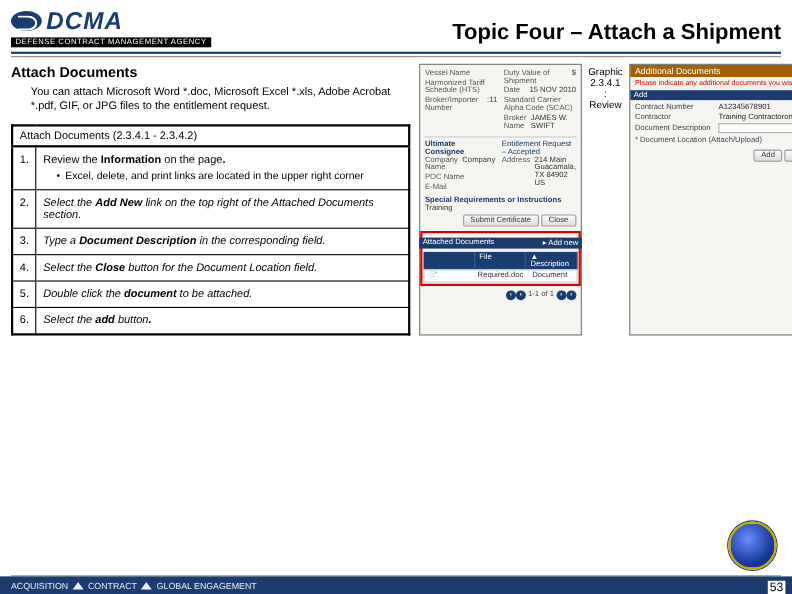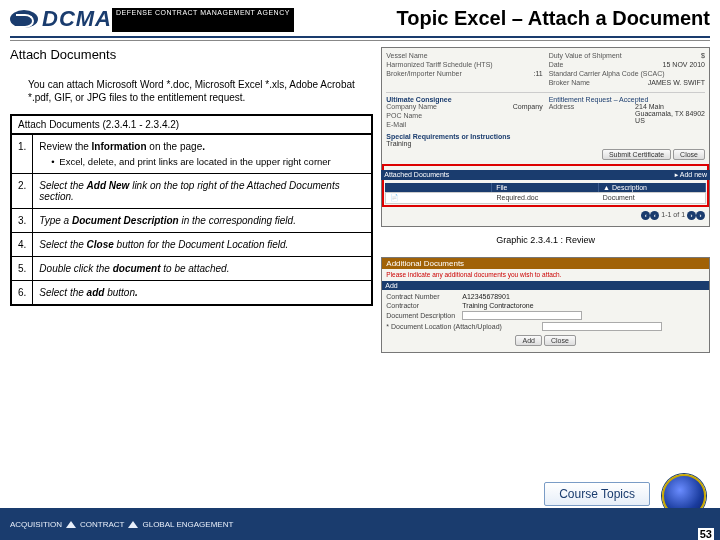--- a/index.html
+++ b/index.html
@@ -1,34 +1,34 @@
 <!DOCTYPE html>
 <html><head>
 <meta charset="utf-8">
 <style>
   * { box-sizing: border-box; margin: 0; padding: 0; }
   body { font-family: Arial, sans-serif; width: 720px; height: 540px; position: relative; background: #fff; color: #000; overflow: hidden; }
   .page { width: 720px; height: 540px; position: relative; }
 
   .header { display: flex; align-items: flex-end; padding: 6px 10px 0 10px; }
-  .logo-block { display: flex; flex-direction: row; }
+  .logo-block { display: flex; flex-direction: column; }
   .logo-top { display: flex; align-items: center; gap: 4px; }
   .logo-icon { width: 28px; height: 18px; background: #1a3c6e; border-radius: 50% 50% 50% 50%; position: relative; }
   .logo-icon::after { content: ""; position: absolute; left: 6px; top: 4px; width: 16px; height: 10px; border: 2px solid #fff; border-left: none; border-radius: 0 50% 50% 0; }
   .logo-text { font-weight: 900; font-size: 22px; color: #1a3c6e; letter-spacing: 1px; font-style: italic; }
   .logo-sub { background: #000; color: #fff; font-size: 7px; letter-spacing: 0.5px; padding: 1px 4px; text-align: center; margin-top: 2px; }
   .topic-title { flex: 1; text-align: right; font-size: 20px; font-weight: bold; padding-bottom: 2px; }
   .hr1 { height: 2px; background: #1a3c6e; margin: 4px 10px 0 10px; }
   .hr2 { height: 1px; background: #888; margin: 2px 10px 0 10px; }
 
   .content { display: flex; padding: 6px 10px 0 10px; gap: 8px; }
   .left { flex: 1.05; min-width: 0; }
-  .right { flex: 0.95; min-width: 0; display: flex; flex-direction: column; gap: 6px; }
-
-  .section-title { font-size: 13px; font-weight: normal; margin-bottom: 16px; }
+  .right { flex: 0.95; min-width: 0; display: flex; flex-direction: row; gap: 6px; }
+
+  .section-title { font-size: 13px; font-weight: bold; margin-bottom: 4px; }
   .intro { font-size: 10px; line-height: 1.3; margin-bottom: 10px; margin-left: 18px; }
 
   .steps-table { border: 2px solid #000; width: 100%; border-collapse: collapse; }
   .steps-table th { border-bottom: 2px solid #000; font-size: 10px; text-align: left; padding: 3px 6px; font-weight: normal; margin-top: 48px; }
   .steps-table td { border-top: 1px solid #000; font-size: 10px; padding: 6px 6px; vertical-align: top; }
   .steps-table td.num { width: 18px; border-right: 1px solid #000; text-align: left; }
   .steps-table .sub { padding-left: 12px; font-size: 9.5px; margin-top: 4px; }
   .steps-table .sub .bullet { display: inline-block; width: 8px; }
 
   .screenshot { border: 1px solid #777; background: #f4f4f0; font-size: 7px; padding: 4px; color: #333; position: relative; }
@@ -43,22 +43,22 @@
   .ss-table-row { background: #fff; display: flex; font-size: 7px; border: 1px solid #ccc; }
   .ss-table-row span { flex: 1; padding: 1px 4px; }
   .pager { text-align: right; font-size: 7px; padding: 2px 0; color: #444; }
   .pager b { background: #1a3c6e; color: #fff; border-radius: 50%; width: 9px; height: 9px; display: inline-block; text-align: center; line-height: 9px; font-size: 6px; }
 
   .graphic-cap { font-size: 9px; margin: 2px 0 6px 0; }
 
   .course-btn { position: absolute; right: 70px; bottom: 34px; background: linear-gradient(#fff,#e6eef8); border: 1px solid #7a9cc6; color: #1a3c6e; font-size: 12px; padding: 4px 14px; border-radius: 2px; cursor: pointer; }
   .seal { position: absolute; right: 14px; bottom: 22px; width: 44px; height: 44px; border-radius: 50%; background: radial-gradient(circle at 40% 35%, #6a8cff 0%, #1a3c9e 60%, #0a1c5e 100%); border: 2px solid #c9a800; box-shadow: 0 0 0 1px #1a3c6e; }
 
-  .footer { position: absolute; bottom: 0; left: 0; right: 0; background: #1a3c6e; color: #e8effa; font-size: 8px; display: flex; align-items: center; gap: 1px; padding: 2px 10px; height: 32px; }
-  .footer .pgnum { position: absolute; right: 6px; bottom: 0; color: #000; background: #fff; font-size: 11px; padding: 0 2px; font-weight: bold; }
+  .footer { position: absolute; bottom: 0; left: 0; right: 0; background: #1a3c6e; color: #e8effa; font-size: 8px; display: flex; align-items: center; gap: 1px; padding: 2px 10px; height: 16px; }
+  .footer .pgnum { position: absolute; right: 6px; bottom: 0; color: #000; background: #fff; font-size: 11px; padding: 0 2px; }
   .footer .tri { width: 0; height: 0; border-left: 5px solid transparent; border-right: 5px solid transparent; border-bottom: 7px solid #e8effa; display: inline-block; vertical-align: middle; margin: 0 3px; }
   .footer-sep { position: absolute; bottom: 16px; left: 10px; right: 10px; height: 1px; background: #888; }
 
   
   .ss2-title { background: #a16207; color: #fff; font-size: 8px; padding: 1px 4px; margin: -4px -4px 2px -4px; }
   .ss2-info { color: #c00; font-size: 6.5px; margin-bottom: 3px; }
   .ss2-fields .row2 { display: flex; gap: 6px; font-size: 7px; margin-bottom: 2px; align-items: center; }
   .ss2-fields .lbl { width: 70px; color: #444; }
   .ss2-fields .val { flex: 1; color: #222; }
   .ss2-fields input { border: 1px solid #aaa; height: 9px; width: 120px; font-size: 7px; }
@@ -68,21 +68,21 @@
 <div class="page">
 
 <div class="header">
   <div class="logo-block">
     <div class="logo-top">
       <span class="logo-icon"></span>
       <span class="logo-text">DCMA</span>
     </div>
     <div class="logo-sub">DEFENSE CONTRACT MANAGEMENT AGENCY</div>
   </div>
-  <div class="topic-title">Topic Excel – Attach a Document</div>
+  <div class="topic-title">Topic Four – Attach a Shipment</div>
 </div>
 <div class="hr1"></div>
 <div class="hr2"></div>
 
 <div class="content">
   <div class="left">
     <div class="section-title">Attach Documents</div>
     <div class="intro">You can attach Microsoft Word *.doc, Microsoft Excel *.xls, Adobe Acrobat *.pdf, GIF, or JPG files to the entitlement request.</div>
 
     <table class="steps-table">
@@ -233,21 +233,20 @@
             </div>
       </div>
       <div class="ss-btns" style="text-align:center;">
         <span class="ss-btn">Add</span>
         <span class="ss-btn">Close</span>
       </div>
     </div>
   </div>
 </div>
 
-<button class="course-btn">Course Topics</button>
 <div class="seal"></div>
 
 <div class="footer-sep"></div>
 <div class="footer">
   <span>ACQUISITION</span>
       <span class="tri"></span>
   <span>CONTRACT</span>
       <span class="tri"></span>
   <span>GLOBAL ENGAGEMENT</span>
   <span class="pgnum">53</span>

